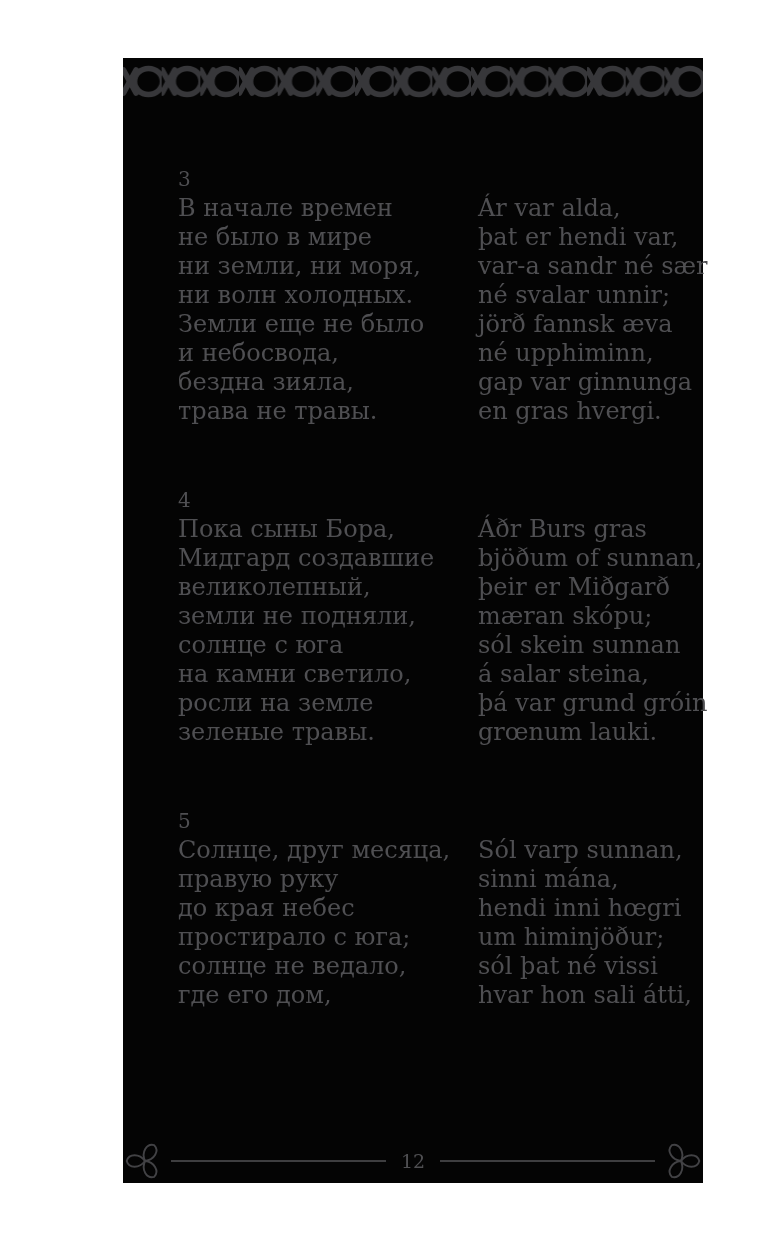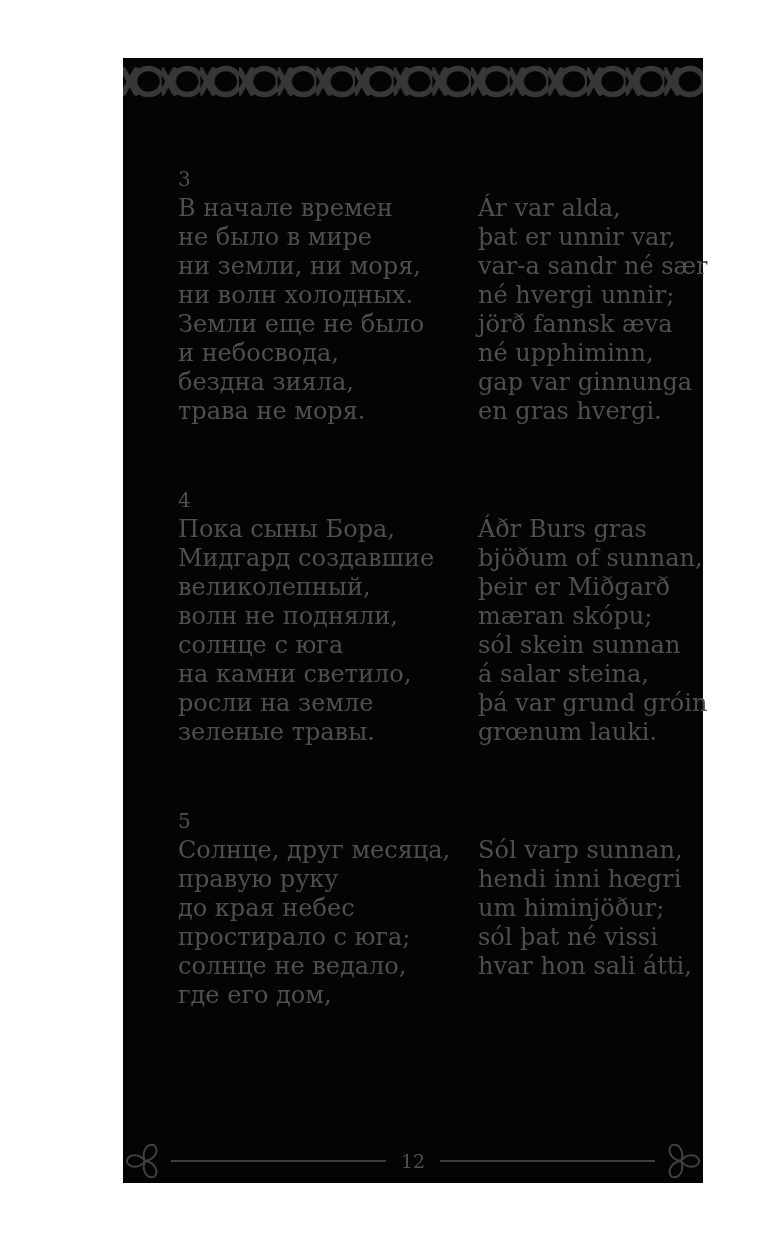--- a/index.html
+++ b/index.html
@@ -92,42 +92,42 @@
         <div class="stanza-number">3</div>
         <div class="cols">
           <div class="col">
             <div class="line">В начале времен</div>
             <div class="line">не было в мире</div>
             <div class="line">ни земли, ни моря,</div>
             <div class="line">ни волн холодных.</div>
             <div class="line">Земли еще не было</div>
             <div class="line">и небосвода,</div>
             <div class="line">бездна зияла,</div>
-            <div class="line">трава не моря.</div>
+            <div class="line">трава не травы.</div>
           </div>
           <div class="col">
             <div class="line">Ár var alda,</div>
-            <div class="line">þat er unnir var,</div>
+            <div class="line">þat er hendi var,</div>
             <div class="line">var-a sandr né sær</div>
-            <div class="line">né hvergi unnir;</div>
+            <div class="line">né svalar unnir;</div>
             <div class="line">jörð fannsk æva</div>
             <div class="line">né upphiminn,</div>
             <div class="line">gap var ginnunga</div>
             <div class="line">en gras hvergi.</div>
           </div>
         </div>
       </section>
       <section class="stanza">
         <div class="stanza-number">4</div>
         <div class="cols">
           <div class="col">
             <div class="line">Пока сыны Бора,</div>
             <div class="line">Мидгард создавшие</div>
             <div class="line">великолепный,</div>
-            <div class="line">волн не подняли,</div>
+            <div class="line">земли не подняли,</div>
             <div class="line">солнце с юга</div>
             <div class="line">на камни светило,</div>
             <div class="line">росли на земле</div>
             <div class="line">зеленые травы.</div>
           </div>
           <div class="col">
             <div class="line">Áðr Burs gras</div>
             <div class="line">bjöðum of sunnan,</div>
             <div class="line">þeir er Miðgarð</div>
             <div class="line">mæran skópu;</div>
@@ -144,20 +144,21 @@
           <div class="col">
             <div class="line">Солнце, друг месяца,</div>
             <div class="line">правую руку</div>
             <div class="line">до края небес</div>
             <div class="line">простирало с юга;</div>
             <div class="line">солнце не ведало,</div>
             <div class="line">где его дом,</div>
           </div>
           <div class="col">
             <div class="line">Sól varp sunnan,</div>
+            <div class="line">sinni mána,</div>
             <div class="line">hendi inni hœgri</div>
             <div class="line">um himinjöður;</div>
             <div class="line">sól þat né vissi</div>
             <div class="line">hvar hon sali átti,</div>
           </div>
         </div>
       </section>
     </main>
 
   <div class="footer">

